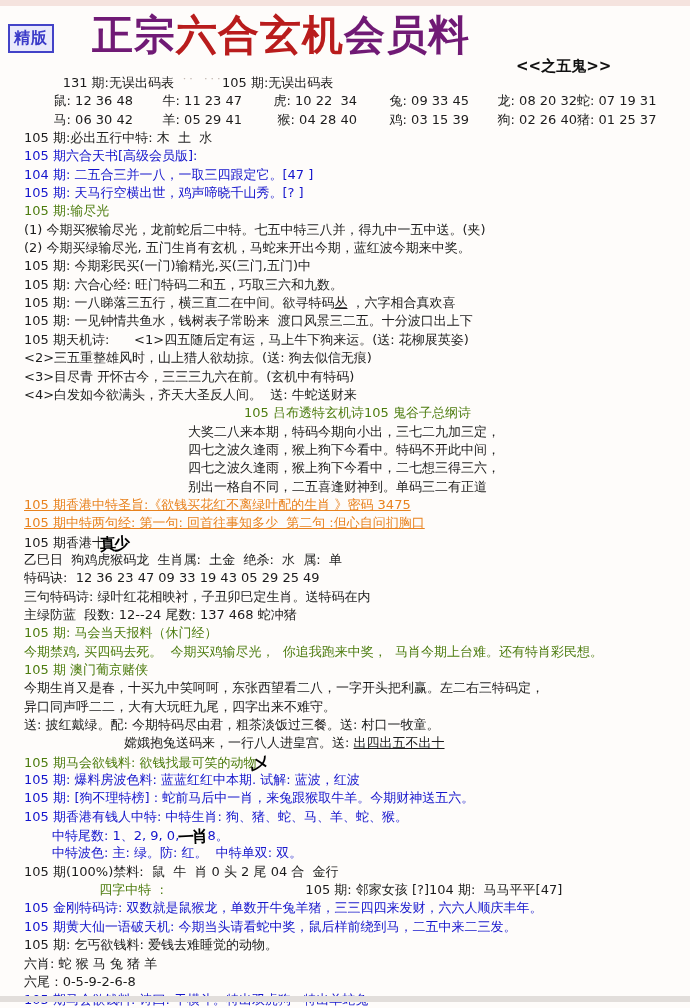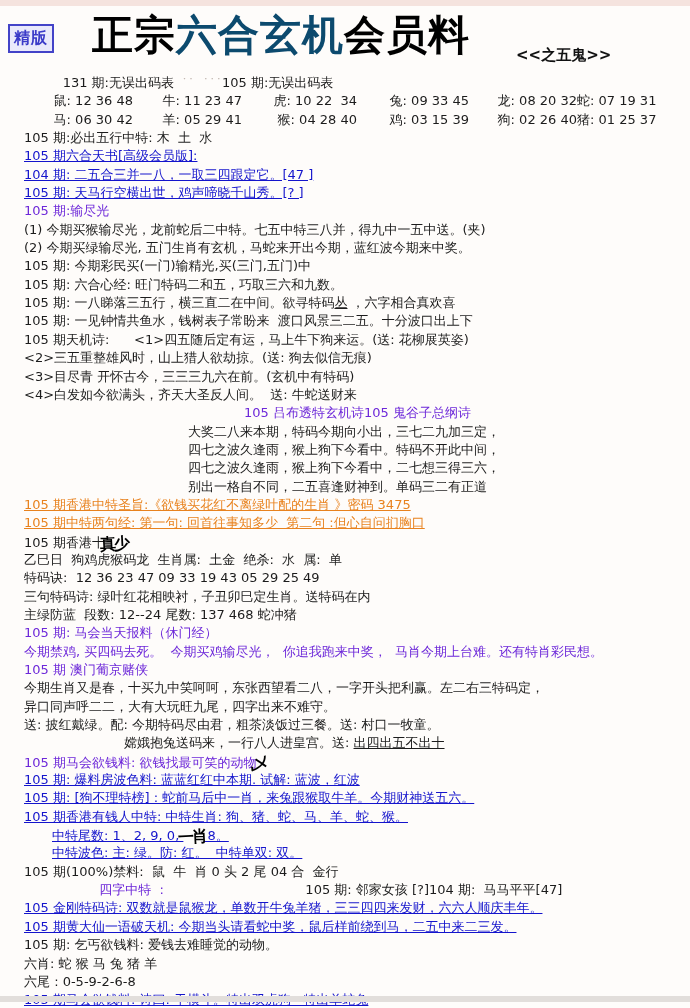--- a/index.html
+++ b/index.html
@@ -13,29 +13,29 @@
   .bottom-strip{position:absolute;left:0;bottom:0;width:690px;height:6px;background:#e2dedb;}
   .sheet{position:relative;width:690px;height:1002px;}
   
   .header{position:relative;height:58px;padding-top:8px;}
   .badge{
     position:absolute;left:8px;top:18px;
     border:2px solid #4343c8;color:#3a3ac8;background:#e9e9fb;
     font-weight:bold;font-size:16px;padding:2px 4px;letter-spacing:1px;
   }
   .title{position:absolute;left:92px;top:2px;font-size:41px;font-weight:bold;letter-spacing:1px;white-space:nowrap;}
-  .t-orange{color:#000000;}
-  .t-green{color:#0c4a6e;text-align:center;}
-  .subtitle{position:absolute;left:516px;top:40px;font-size:15px;font-weight:bold;color:#111;}
+  .t-orange{color:#701a75;}
+  .t-green{color:#b91c1c;text-align:center;}
+  .subtitle{position:absolute;left:516px;top:51px;font-size:15px;font-weight:bold;color:#111;}
   
   .content{padding:2px 0 0 24px;font-size:13px;line-height:18.35px;white-space:pre;}
   .line{height:18.35px;overflow:visible;}
   .c-black{color:#1c1c1c;}
-  .c-blue{color:#1414cc;text-decoration:underline;}
-  .c-red{color:#6d28d9;}
+  .c-blue{color:#1414cc;}
+  .c-red{color:#4d7c0f;}
   .c-orange{color:#e8821e;text-decoration:underline;}
   .c-faint{color:#c2b8b2;}
   .u{text-decoration:underline;}
   .cell{display:inline-block;white-space:pre;text-align:right;}
   .overlay-mark{
     display:inline-block;position:relative;top:2px;margin:0 -3px 0 -5px;
     color:#000;font-weight:bold;font-size:16px;transform:rotate(-3deg);
     letter-spacing:-2px;z-index:2;
   }
 </style>

